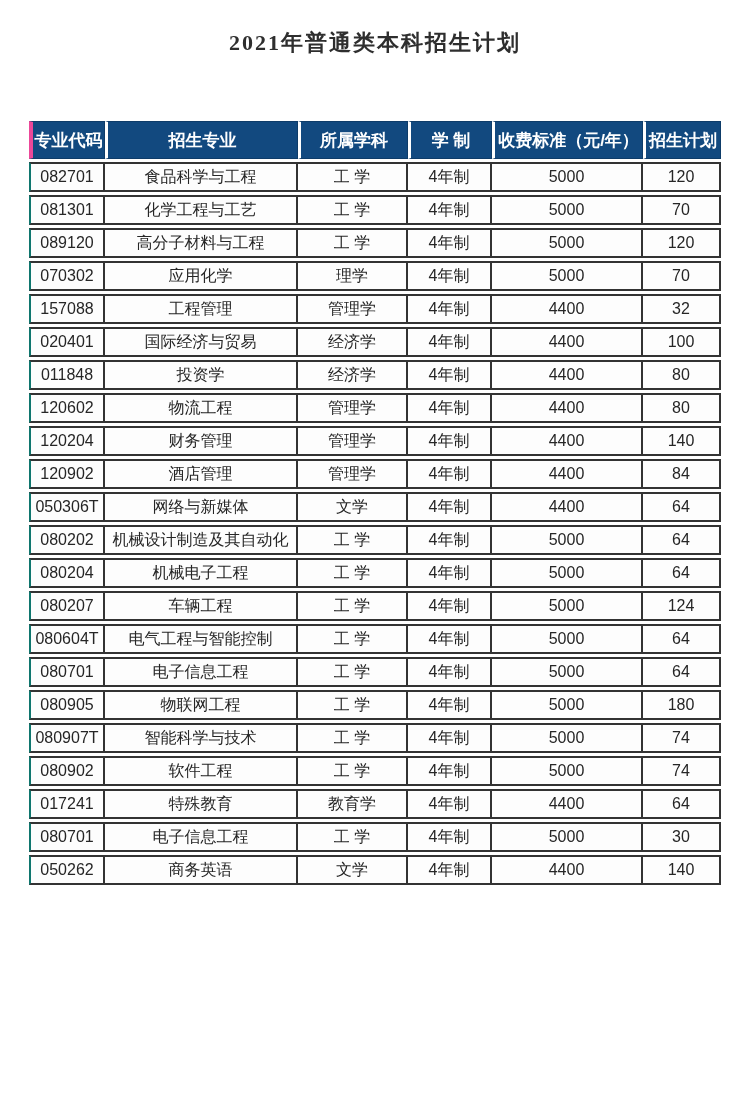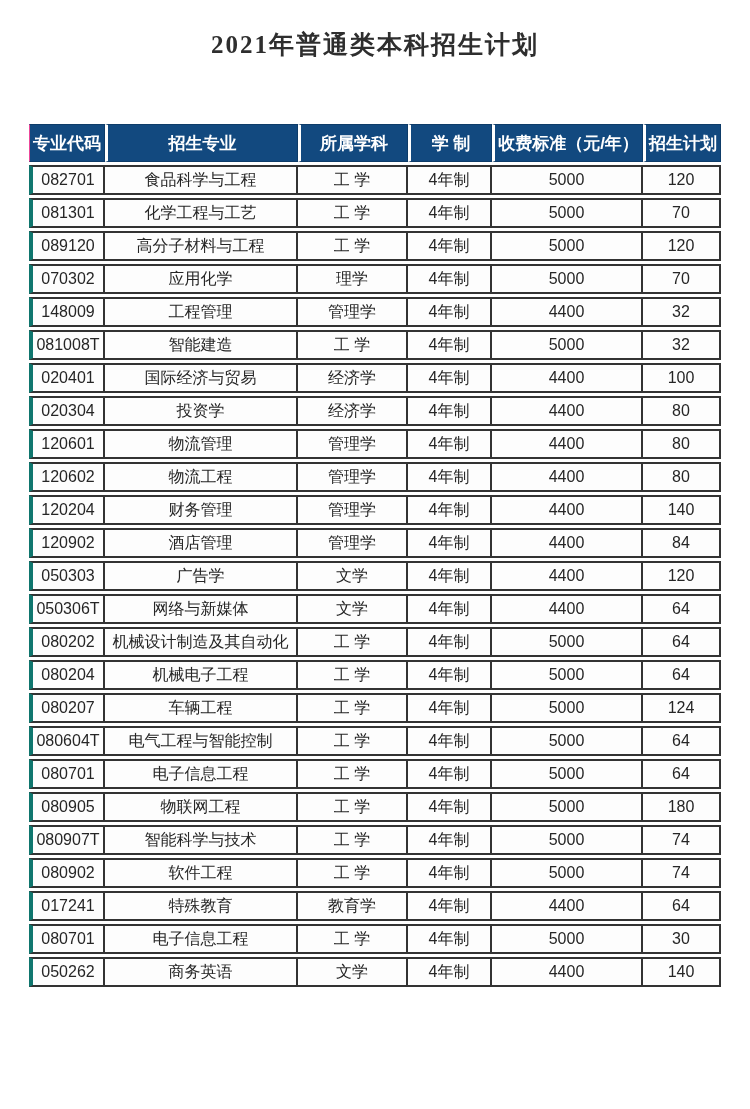--- a/index.html
+++ b/index.html
@@ -10,21 +10,21 @@
   body {
     width: 750px;
     height: 1109px;
     overflow: hidden;
     font-family: "Liberation Sans", sans-serif;
   }
   .page-title {
     margin-top: 28px;
     text-align: center;
     font-family: "Liberation Serif", serif;
-    font-size: 25px;
+    font-size: 22px;
     font-weight: 600;
     letter-spacing: 2px;
     color: #2e2e2e;
   }
   table.plan-table {
     width: 692px;
     margin: 60px auto 0;
     border-collapse: separate;
     border-spacing: 0 3px;
     table-layout: fixed;
@@ -40,38 +40,38 @@
     color: #ffffff;
     font-size: 17px;
     font-weight: bold;
     height: 36px;
     padding: 0;
     text-align: center;
     border: 1px solid #0e3c69;
     border-left: 3px solid #ffffff;
   }
   th:first-child {
-    border-left: 1px solid #ec4899;
+    border-left: 4px solid #ec4899;
   }
   td {
     background: #fdfdfd;
     color: #262626;
     font-size: 16px;
     font-weight: 500;
     height: 26px;
     padding: 0 2px;
     text-align: center;
     white-space: nowrap;
     overflow: hidden;
     border-top: 2px solid #333333;
     border-bottom: 2px solid #333333;
     border-right: 2px solid #333333;
   }
   td:first-child {
-    border-left: 4px solid #0f766e;
+    border-left: 2px solid #0f766e;
   }
 </style>
 </head>
 <body>
 
 <h1 class="page-title">2021年普通类本科招生计划</h1>
 
 <table class="plan-table">
   <colgroup>
     <col class="c1">
@@ -125,64 +125,48 @@
         <td>070302</td>
         <td>应用化学</td>
         <td>理学</td>
         <td>4年制</td>
         <td>5000</td>
         <td>70</td>
       </tr>
 
 
       <tr>
-        <td>148009</td>
+        <td>157088</td>
         <td>工程管理</td>
         <td>管理学</td>
         <td>4年制</td>
         <td>4400</td>
         <td>32</td>
       </tr>
 
 
-      <tr>
-        <td>081008T</td>
-        <td>智能建造</td>
-        <td>工 学</td>
-        <td>4年制</td>
-        <td>5000</td>
-        <td>32</td>
-      </tr>
 
       <tr>
         <td>020401</td>
         <td>国际经济与贸易</td>
         <td>经济学</td>
         <td>4年制</td>
         <td>4400</td>
         <td>100</td>
       </tr>
 
       <tr>
-        <td>020304</td>
+        <td>011848</td>
         <td>投资学</td>
         <td>经济学</td>
         <td>4年制</td>
         <td>4400</td>
         <td>80</td>
       </tr>
 
-      <tr>
-        <td>120601</td>
-        <td>物流管理</td>
-        <td>管理学</td>
-        <td>4年制</td>
-        <td>4400</td>
-        <td>80</td>
-      </tr>
 
       <tr>
         <td>120602</td>
         <td>物流工程</td>
         <td>管理学</td>
         <td>4年制</td>
         <td>4400</td>
         <td>80</td>
       </tr>
 
@@ -197,28 +181,20 @@
 
       <tr>
         <td>120902</td>
         <td>酒店管理</td>
         <td>管理学</td>
         <td>4年制</td>
         <td>4400</td>
         <td>84</td>
       </tr>
 
-      <tr>
-        <td>050303</td>
-        <td>广告学</td>
-        <td>文学</td>
-        <td>4年制</td>
-        <td>4400</td>
-        <td>120</td>
-      </tr>
 
       <tr>
         <td>050306T</td>
         <td>网络与新媒体</td>
         <td>文学</td>
         <td>4年制</td>
         <td>4400</td>
         <td>64</td>
       </tr>
 

